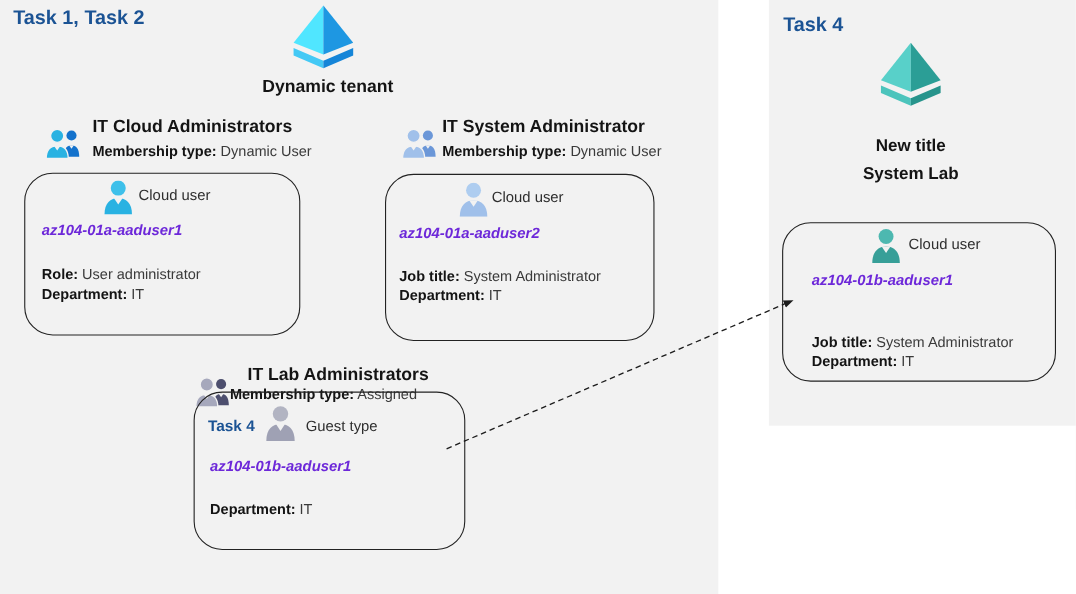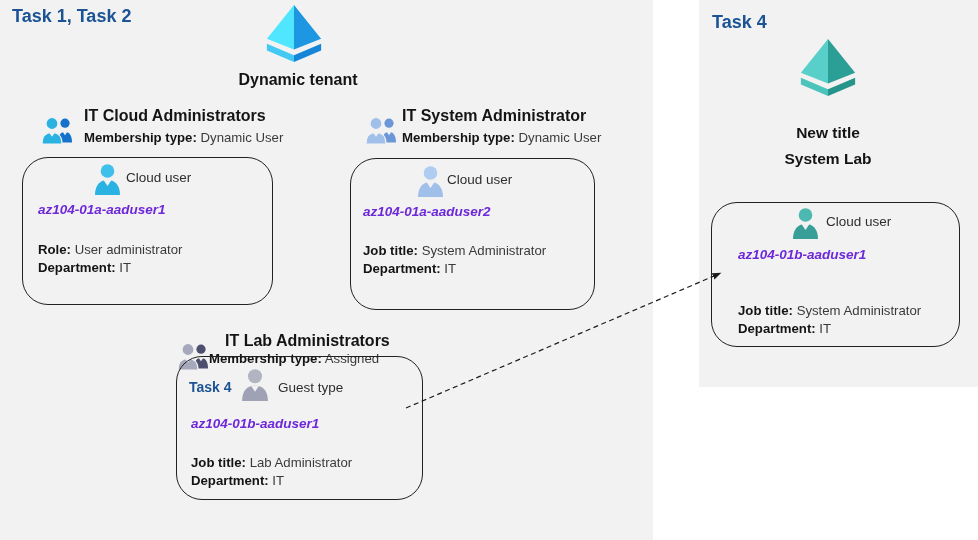--- a/index.html
+++ b/index.html
@@ -168,23 +168,20 @@
     <svg width="28" height="32" viewBox="0 0 27 31">
       <circle cx="13.5" cy="7" r="6.8" fill="#b2b4c2"></circle>
       <path d="M1,31 C1,20.5 6.5,16 13.5,16 C20.5,16 26,20.5 26,31 Z" fill="#9fa1b4"></path>
       <path d="M9.5,16 L13.5,22 L17.5,16 Z" fill="#f2f2f2"></path>
     </svg>
   </div>
   <div class="type-label" style="left:101px; top:23px;">Guest type</div>
   <div class="user-name" style="left:14px; top:59px;">az104-01b-aaduser1</div>
   <div class="fields" style="left:14px; top:97px;">
     <div class="field">
-      <b>Job title:</b> <span>Lab Administrator</span>
-    </div>
-    <div class="field">
       <b>Department:</b> <span>IT</span>
     </div>
   </div>
 </div>
 
 <div class="task-label" style="left:712px; top:12px;">Task 4</div>
 
 <div class="abs" style="left:797px; top:37px;">
   <svg width="62" height="62" viewBox="0 0 64 62">
     <polygon points="32,1 4,36 32,47" fill="#58d0c9"></polygon>

